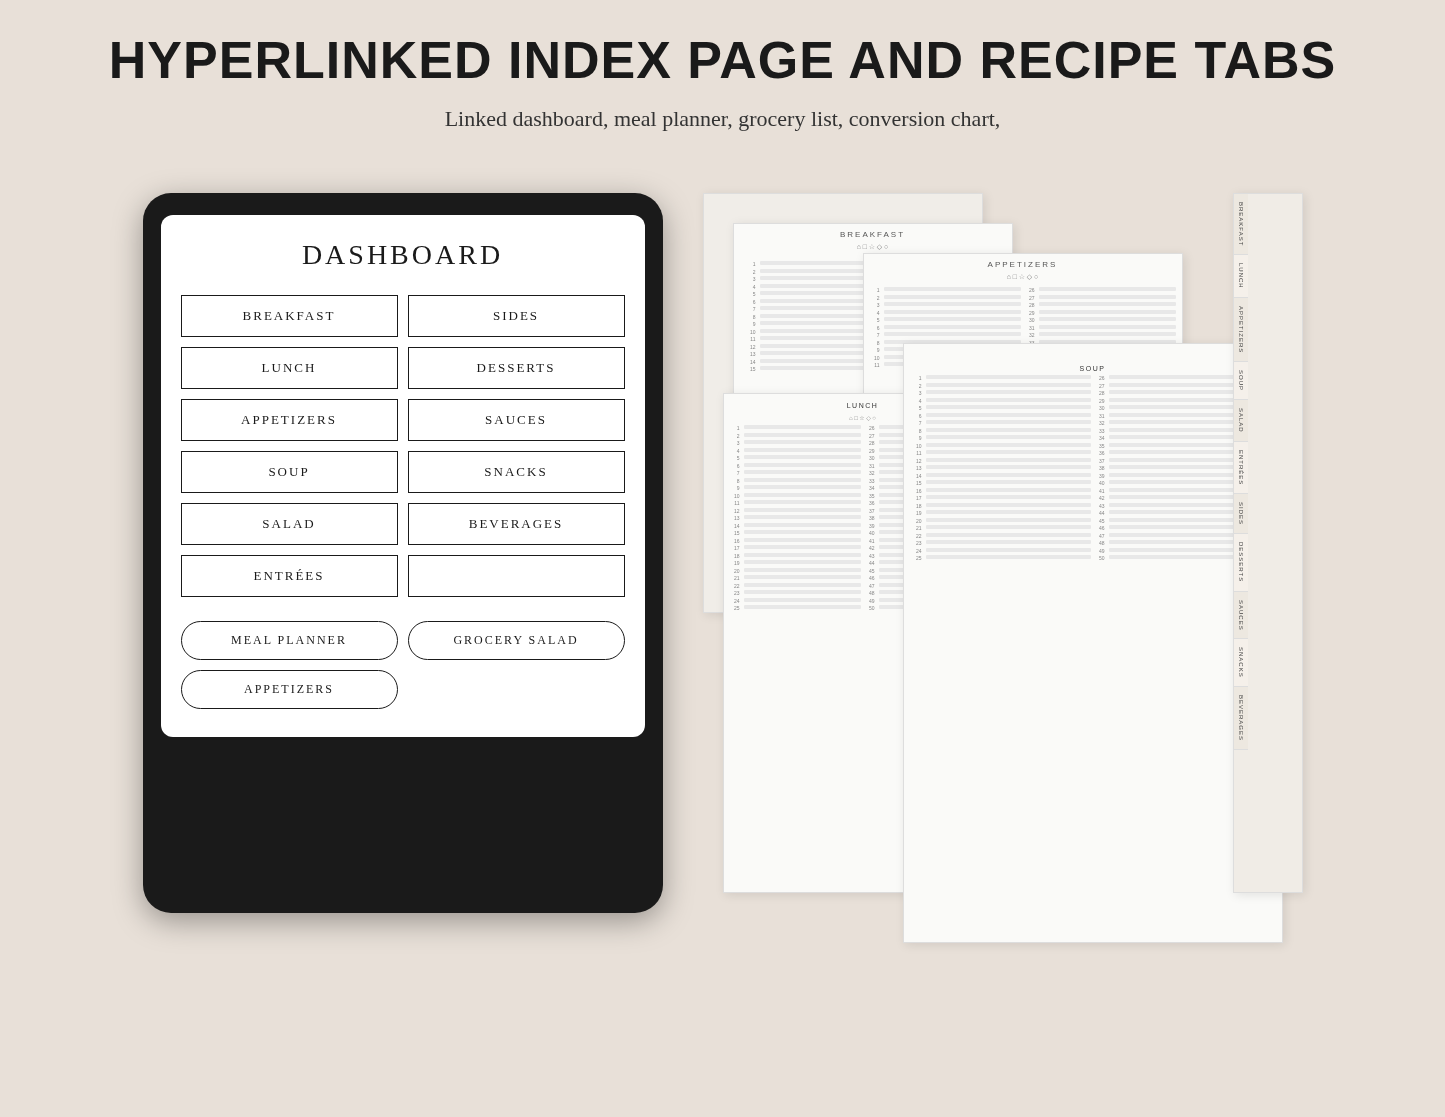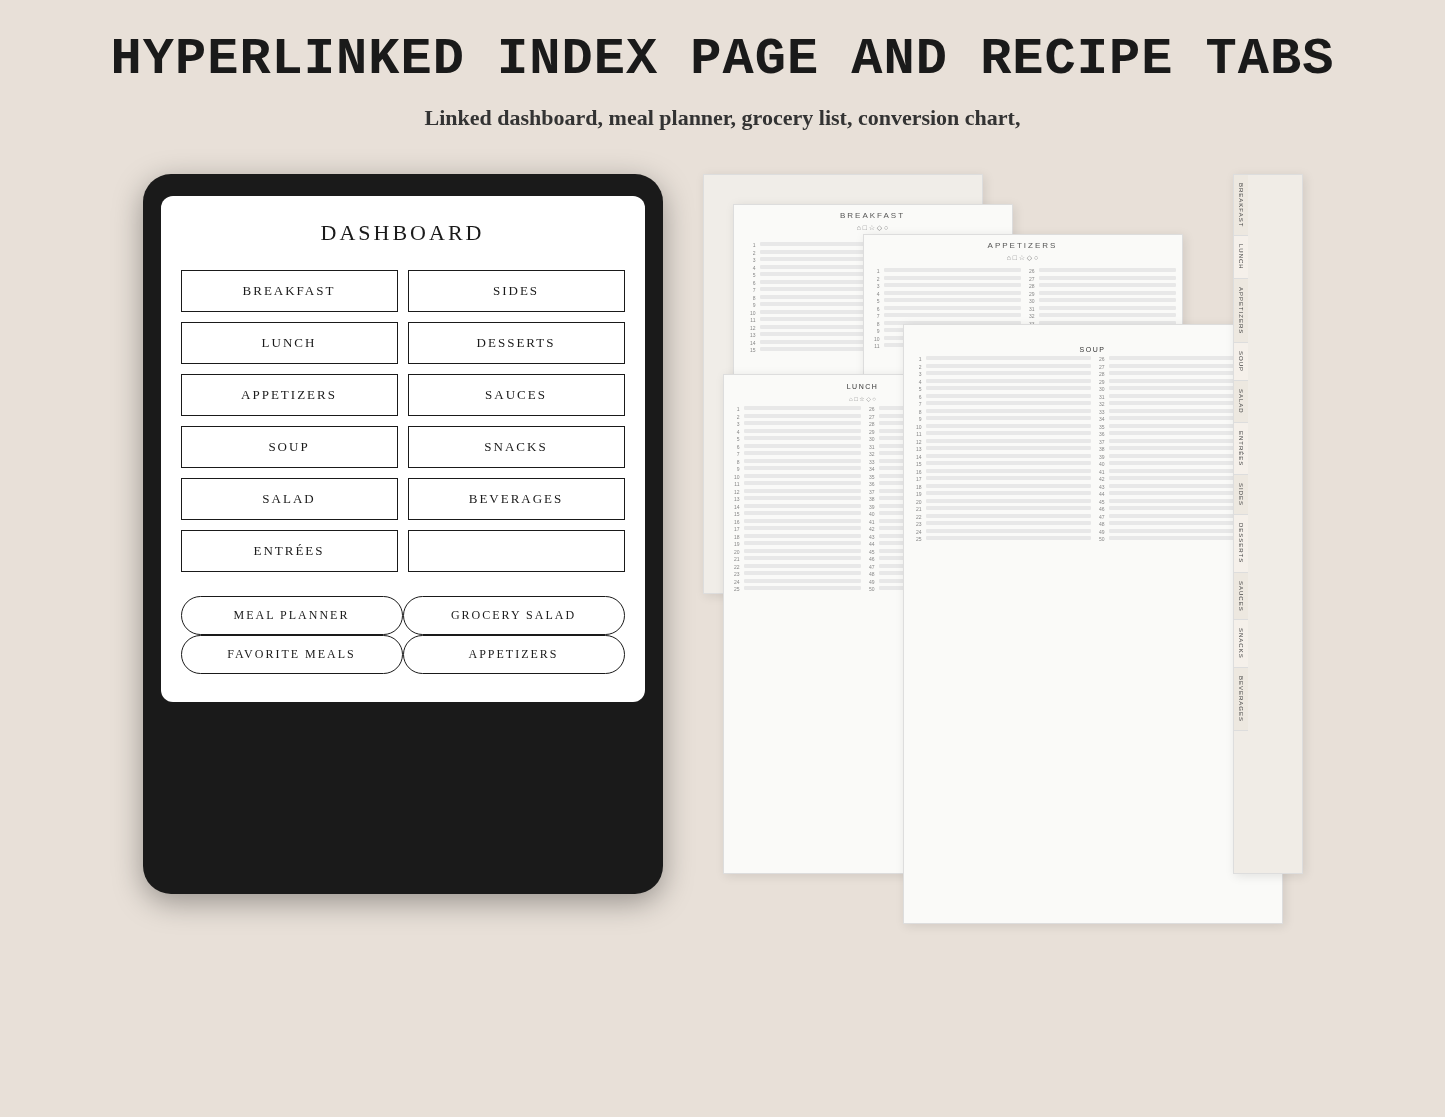--- a/index.html
+++ b/index.html
@@ -10,36 +10,35 @@
       min-height: 1117px;
       display: flex;
       flex-direction: column;
       align-items: center;
       padding: 30px 40px 40px;
     }
 
     .page-title {
       font-size: 52px;
       font-weight: 900;
-      font-family: Liberation Mono, monospace;
+      font-family: Liberation Sans, sans-serif;
       text-transform: uppercase;
       color: #1a1a1a;
       text-align: center;
       margin-bottom: 12px;
       letter-spacing: 1px;
     }
 
     .page-subtitle {
       font-size: 22px;
       font-family: Georgia, serif;
       color: #333;
       text-align: center;
       line-height: 1.5;
-      margin-bottom: 40px;
-      font-weight: bold;
+      margin-bottom: 58px;
     }
 
     .content-row {
       display: flex;
       gap: 40px;
       align-items: flex-start;
       width: 100%;
       justify-content: center;
     }
 
@@ -56,21 +55,21 @@
 
     .tablet-screen {
       background: #ffffff;
       border-radius: 12px;
       padding: 24px 20px 28px;
       height: 100%;
     }
 
     .dashboard-title {
       text-align: center;
-      font-size: 22px;
+      font-size: 28px;
       font-family: Georgia, serif;
       letter-spacing: 3px;
       color: #1a1a1a;
       margin-bottom: 24px;
     }
 
     .menu-grid {
       display: grid;
       grid-template-columns: 1fr 1fr;
       gap: 10px;
@@ -85,20 +84,21 @@
       font-family: Georgia, serif;
       font-size: 13px;
       letter-spacing: 2px;
       color: #1a1a1a;
       cursor: pointer;
     }
 
     .bottom-grid {
       display: grid;
       grid-template-columns: 1fr 1fr;
+      gap: 10px;
     }
 
     .pill-btn {
       border: 1.5px solid #1a1a1a;
       background: #fff;
       padding: 11px 8px;
       text-align: center;
       font-family: Georgia, serif;
       font-size: 12px;
       letter-spacing: 2px;
@@ -280,21 +280,20 @@
         <div class="menu-btn">SNACKS</div>
         <div class="menu-btn">SALAD</div>
         <div class="menu-btn">BEVERAGES</div>
         <div class="menu-btn">ENTRÉES</div>
         <div class="menu-btn" style="border-color:#1a1a1a;"></div>
       </div>
 
       <div class="bottom-grid">
         <div class="pill-btn">MEAL PLANNER</div>
         <div class="pill-btn">GROCERY SALAD</div>
-        <div class="pill-btn">FAVORITE MEALS</div>
         <div class="pill-btn">APPETIZERS</div>
       </div>
     </div>
   </div>
 
   <div class="recipe-pages">
 
     <div class="recipe-page page-breakfast-back" style="background:#f0ede8;">
     </div>
 

